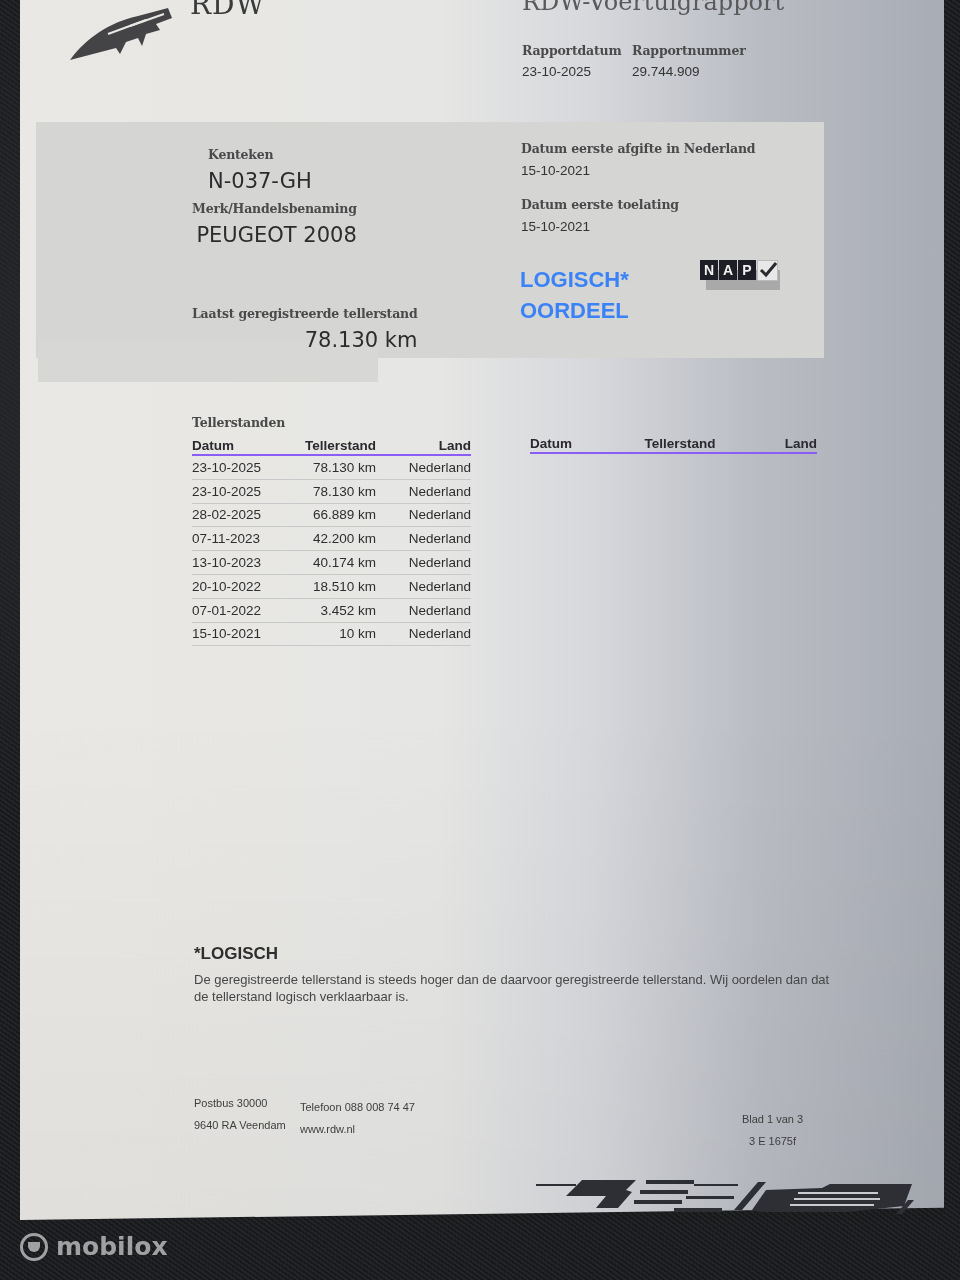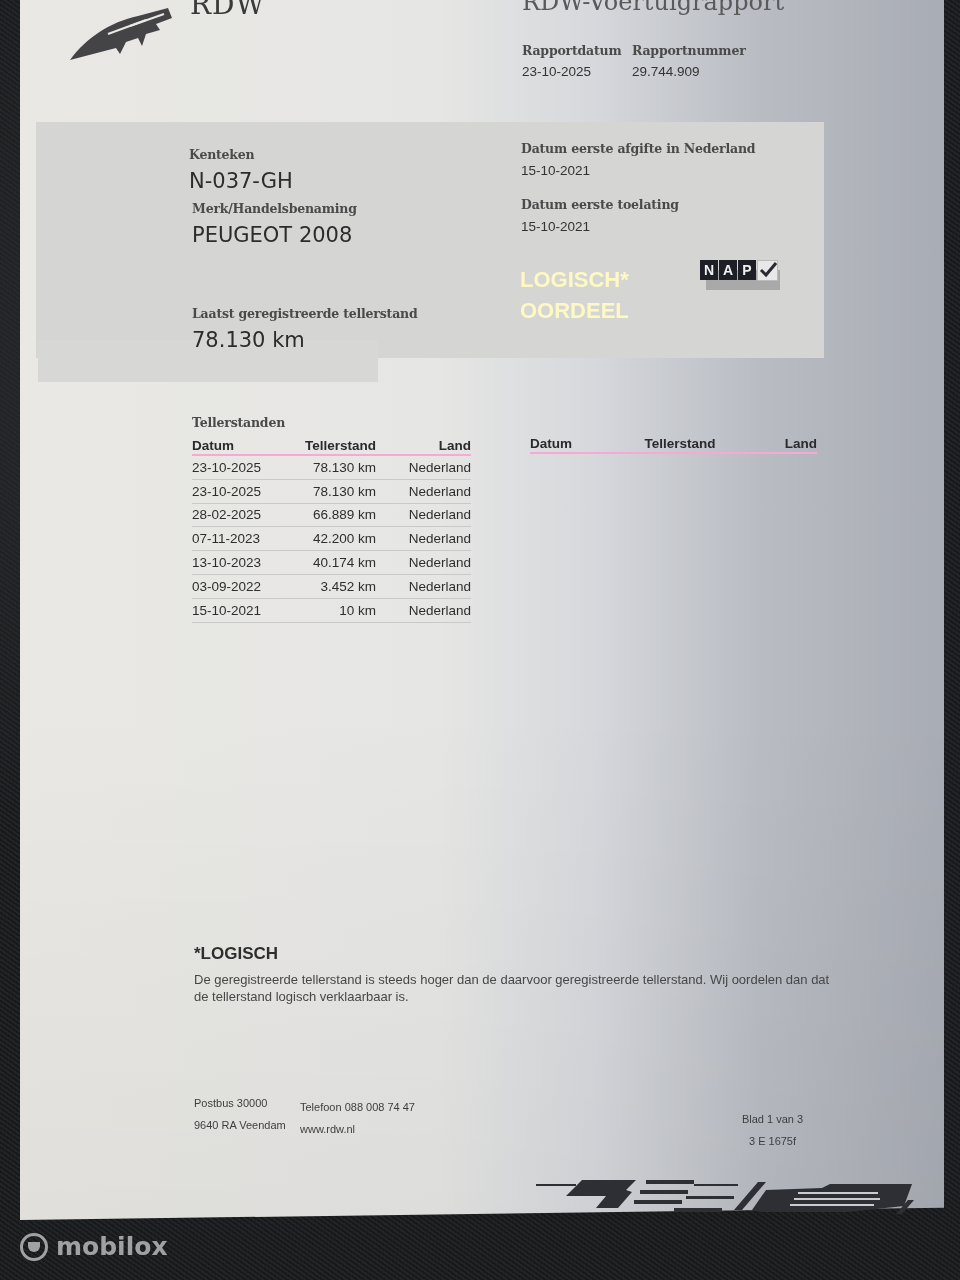--- a/index.html
+++ b/index.html
@@ -44,43 +44,43 @@
 
     .summary-box {
       position: absolute; left: 36px; top: 122px; width: 788px; height: 236px;
       background: #d5d5d4;
     }
     .summary-box-lower {
       position: absolute; left: 38px; top: 340px; width: 340px; height: 42px;
       background: #d7d7d5;
     }
     .field { position: absolute; }
-    .big-val { font-family: "DejaVu Sans", sans-serif; font-size: 21px; color: #2c2c2c; margin-top: 6px; display: block; }
+    .big-val { font-family: "DejaVu Sans", sans-serif; font-size: 21px; color: #2c2c2c; margin-top: 6px; display: block; text-align: right; }
     .verdict {
       position: absolute; left: 520px; top: 264px;
-      font-family: "Liberation Sans", sans-serif; font-weight: bold; font-size: 22px; color: #fef9c3; line-height: 31px;
+      font-family: "Liberation Sans", sans-serif; font-weight: bold; font-size: 22px; color: #3b82f6; line-height: 31px;
     }
     .nap { position: absolute; left: 700px; top: 260px; width: 82px; height: 34px; }
     .nap .shadow { position: absolute; left: 6px; top: 10px; width: 74px; height: 20px; background: #a9a9aa; }
     .nap .tile {
       position: absolute; top: 0; width: 18px; height: 20px; background: #1e1f26;
       color: #f0f0f0; font-weight: bold; font-size: 14px; text-align: center; line-height: 20px;
     }
     .nap .check {
       position: absolute; left: 57px; top: 0; width: 19px; height: 19px; background: #e8e8e8; border: 1px solid #bbb;
     }
 
     .section-title { position: absolute; left: 192px; top: 415px; }
     table.tellers {
       position: absolute; border-collapse: collapse;
       font-family: "Liberation Sans", sans-serif; font-size: 13.5px; color: #2e2e2e;
     }
     table.tellers th {
       font-weight: bold; font-size: 13.5px; color: #2a2a2e; padding: 0 0 1px 0;
-      border-bottom: 2px solid #f9a8d4; height: 16px;
+      border-bottom: 2px solid #8b5cf6; height: 16px;
     }
     table.tellers td { height: 22.8px; border-bottom: 1px solid #c9c9c9; padding: 0; }
     .col-date { text-align: left; }
     .col-km, .col-land { text-align: right; }
 
     .footnote-title {
       position: absolute; left: 194px; top: 944px;
       font-weight: bold; font-size: 17px; color: #2e2e2e;
     }
     .footnote-text {
@@ -124,21 +124,21 @@
   <span class="small-val">23-10-2025</span>
 </div>
 <div class="meta" style="left:632px;">
   <span class="label">Rapportnummer</span>
   <span class="small-val">29.744.909</span>
 </div>
 
 <div class="summary-box"></div>
 <div class="summary-box-lower"></div>
 
-<div class="field" style="left:189px; top:145px;">
+<div class="field" style="left:208px; top:145px;">
   <span class="label">Kenteken</span>
   <span class="big-val">N-037-GH</span>
 </div>
 <div class="field" style="left:192px; top:199px;">
   <span class="label">Merk/Handelsbenaming</span>
   <span class="big-val">PEUGEOT 2008</span>
 </div>
 <div class="field" style="left:192px; top:304px;">
   <span class="label">Laatst geregistreerde tellerstand</span>
   <span class="big-val">78.130 km</span>
@@ -200,21 +200,26 @@
       <td class="col-date">07-11-2023</td>
       <td class="col-km">42.200 km</td>
       <td class="col-land">Nederland</td>
     </tr>
     <tr>
       <td class="col-date">13-10-2023</td>
       <td class="col-km">40.174 km</td>
       <td class="col-land">Nederland</td>
     </tr>
     <tr>
-      <td class="col-date">03-09-2022</td>
+      <td class="col-date">20-10-2022</td>
+      <td class="col-km">18.510 km</td>
+      <td class="col-land">Nederland</td>
+    </tr>
+    <tr>
+      <td class="col-date">07-01-2022</td>
       <td class="col-km">3.452 km</td>
       <td class="col-land">Nederland</td>
     </tr>
     <tr>
       <td class="col-date">15-10-2021</td>
       <td class="col-km">10 km</td>
       <td class="col-land">Nederland</td>
     </tr>
   </tbody>
 </table>

